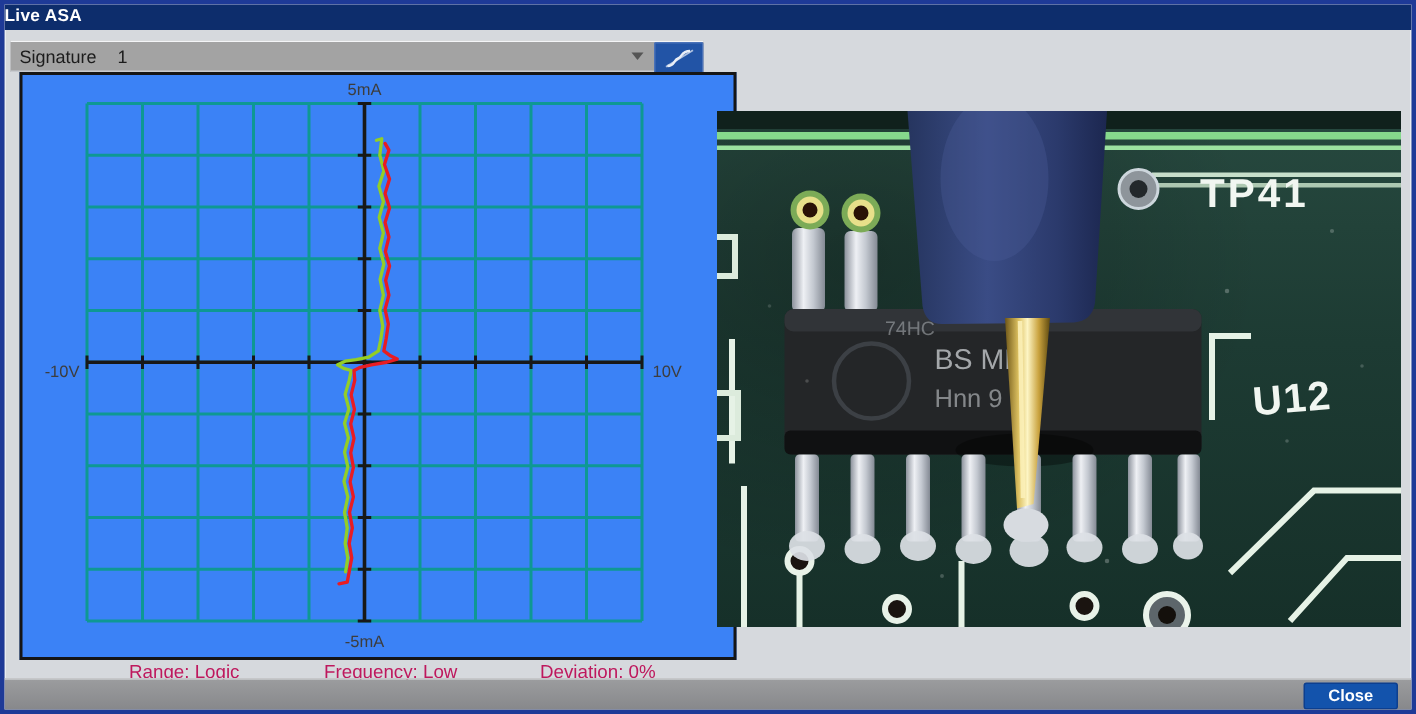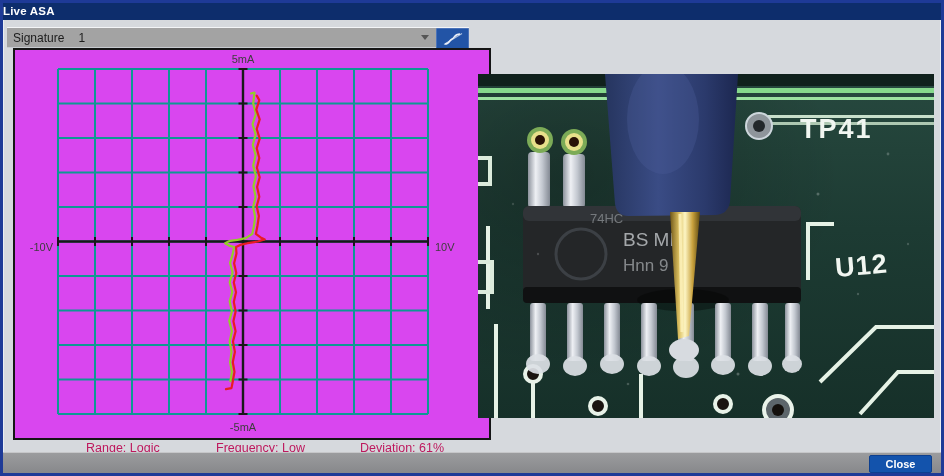--- a/index.html
+++ b/index.html
@@ -34,21 +34,21 @@
     border-left: 4px solid transparent; border-right: 4px solid transparent;
     border-top: 5px solid #555;
   }
   .trace-btn {
     position: absolute; left: 429px; top: 0; width: 33px; height: 21px;
     background: #2254a6; border: 1px solid #4a72b8; border-radius: 1px;
     display: flex; align-items: center; justify-content: center; cursor: pointer;
   }
   .plot-panel {
     position: absolute; left: 10px; top: 45px; width: 478px; height: 392px;
-    background: #d946ef; border: 2px solid #151515;
+    background: #3b82f6; border: 2px solid #151515;
   }
   .axlbl { font-family: "Liberation Sans", sans-serif; font-size: 11px; fill: #3d3d3d; }
   .status-row { position: absolute; left: 0; top: 438px; width: 472px; height: 12px; font-size: 12.5px; color: #be185d; }
   .status-row span { position: absolute; white-space: nowrap; }
   #st-range { left: 83px; }
   #st-freq  { left: 213px; }
   #st-dev   { left: 357px; }
   .photo-wrap { position: absolute; left: 475px; top: 71px; width: 400px; height: 344px; }
   .footer {
     position: absolute; left: 0; right: 0; top: 449px; height: 22px;
@@ -139,21 +139,21 @@
       <text class="axlbl" x="228" y="13" text-anchor="middle">5mA</text>
       <text class="axlbl" x="228" y="381" text-anchor="middle">-5mA</text>
       <text class="axlbl" x="38" y="201" text-anchor="end">-10V</text>
       <text class="axlbl" x="420" y="201" text-anchor="start">10V</text>
     </svg>
   </div>
 
   <div class="status-row">
     <span id="st-range">Range: Logic</span>
     <span id="st-freq">Frequency: Low</span>
-    <span id="st-dev">Deviation: 61%</span>
+    <span id="st-dev">Deviation: 0%</span>
   </div>
 
   <div class="photo-wrap">
     <svg width="456" height="344" viewBox="0 0 456 344">
       <defs>
         <linearGradient id="boardGrad" x1="0" y1="0" x2="0" y2="1">
           <stop offset="0" stop-color="#27493f"></stop>
           <stop offset="0.45" stop-color="#1d3b33"></stop>
           <stop offset="1" stop-color="#163029"></stop>
         </linearGradient>

